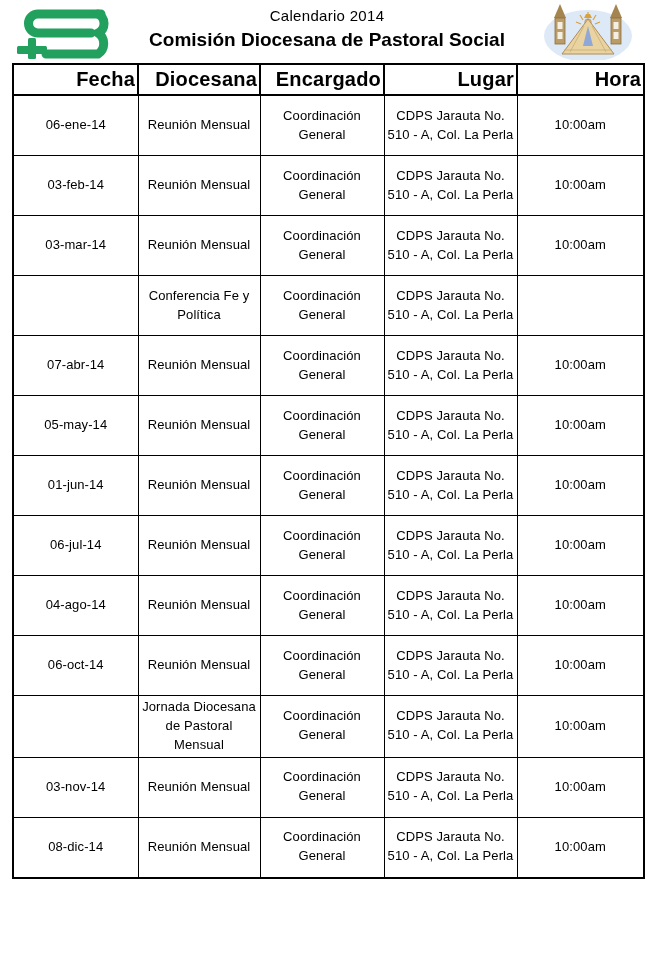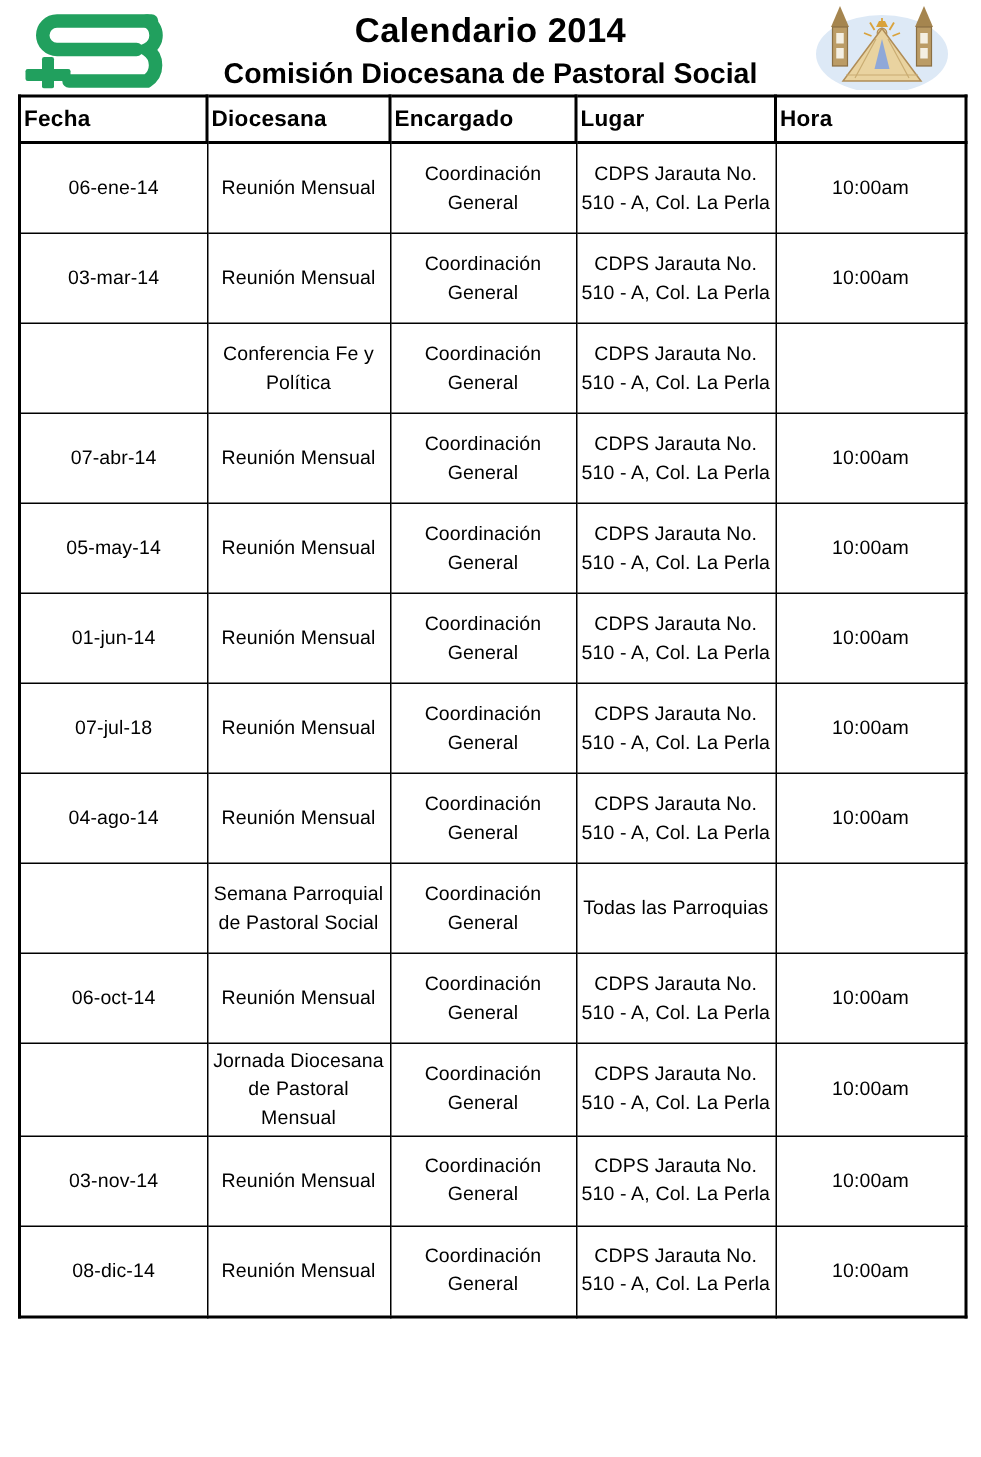--- a/index.html
+++ b/index.html
@@ -30,45 +30,45 @@
     right: 16px;
     top: 2px;
     width: 100px;
     height: 58px;
   }
   .titles {
     text-align: center;
     padding-top: 7px;
   }
   .title {
-    font-size: 23px;
-    font-weight: bold;
+    font-size: 15px;
+    font-weight: normal;
     letter-spacing: 0.3px;
   }
   .subtitle {
     font-size: 19px;
     font-weight: bold;
     margin-top: 5px;
   }
 
   
   .table-wrap { padding: 1px 12px 0 12px; }
   table.calendar {
     border-collapse: collapse;
     table-layout: fixed;
     width: 631px;
     border: 2px solid #000;
   }
   table.calendar th {
     border: 2px solid #000;
-    font-size: 15px;
+    font-size: 20px;
     font-weight: bold;
     height: 27px;
     padding: 1px 2px;
-    text-align: left;
+    text-align: right;
     vertical-align: middle;
     letter-spacing: 0.2px;
     margin-left: 28px;
   }
   table.calendar td {
     border: 1px solid #000;
     font-size: 13px;
     text-align: center;
     vertical-align: middle;
     height: 55px;
@@ -167,20 +167,27 @@
     </thead>
     <tbody>
         <tr>
           <td>06-ene-14</td>
           <td>Reunión Mensual</td>
           <td>Coordinación General</td>
           <td>CDPS Jarauta No. 510 - A, Col. La Perla</td>
           <td>10:00am</td>
         </tr>
         <tr>
+          <td>03-feb-14</td>
+          <td>Reunión Mensual</td>
+          <td>Coordinación General</td>
+          <td>CDPS Jarauta No. 510 - A, Col. La Perla</td>
+          <td>10:00am</td>
+        </tr>
+        <tr>
           <td>03-mar-14</td>
           <td>Reunión Mensual</td>
           <td>Coordinación General</td>
           <td>CDPS Jarauta No. 510 - A, Col. La Perla</td>
           <td>10:00am</td>
         </tr>
         <tr>
           <td></td>
           <td>Conferencia Fe y Política</td>
           <td>Coordinación General</td>
@@ -202,39 +209,32 @@
           <td>10:00am</td>
         </tr>
         <tr>
           <td>01-jun-14</td>
           <td>Reunión Mensual</td>
           <td>Coordinación General</td>
           <td>CDPS Jarauta No. 510 - A, Col. La Perla</td>
           <td>10:00am</td>
         </tr>
         <tr>
-          <td>07-jul-18</td>
+          <td>06-jul-14</td>
           <td>Reunión Mensual</td>
           <td>Coordinación General</td>
           <td>CDPS Jarauta No. 510 - A, Col. La Perla</td>
           <td>10:00am</td>
         </tr>
         <tr>
           <td>04-ago-14</td>
           <td>Reunión Mensual</td>
           <td>Coordinación General</td>
           <td>CDPS Jarauta No. 510 - A, Col. La Perla</td>
           <td>10:00am</td>
-        </tr>
-        <tr>
-          <td></td>
-          <td>Semana Parroquial de Pastoral Social</td>
-          <td>Coordinación General</td>
-          <td>Todas las Parroquias</td>
-          <td></td>
         </tr>
         <tr>
           <td>06-oct-14</td>
           <td>Reunión Mensual</td>
           <td>Coordinación General</td>
           <td>CDPS Jarauta No. 510 - A, Col. La Perla</td>
           <td>10:00am</td>
         </tr>
         <tr>
           <td></td>

